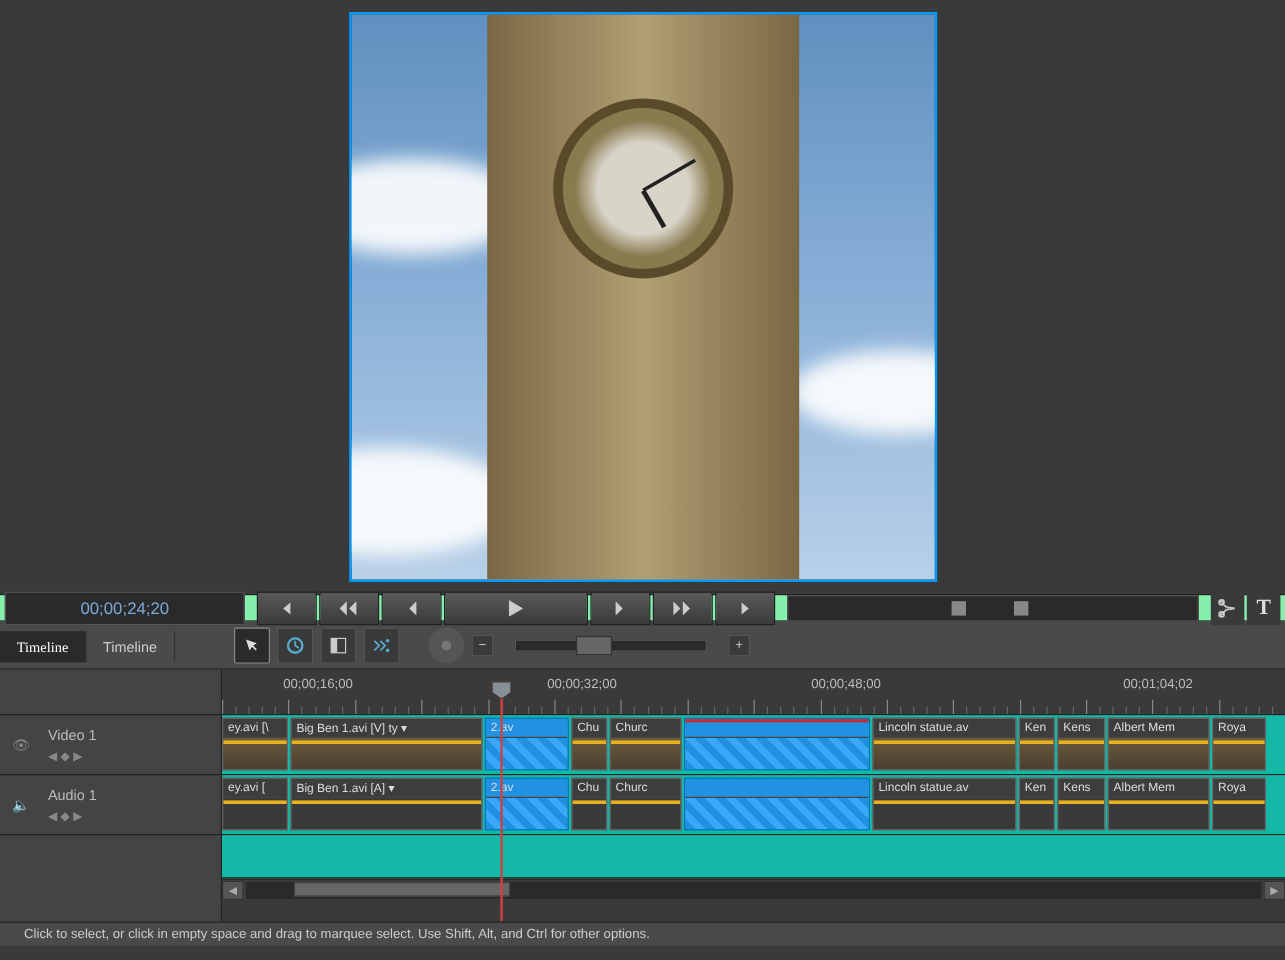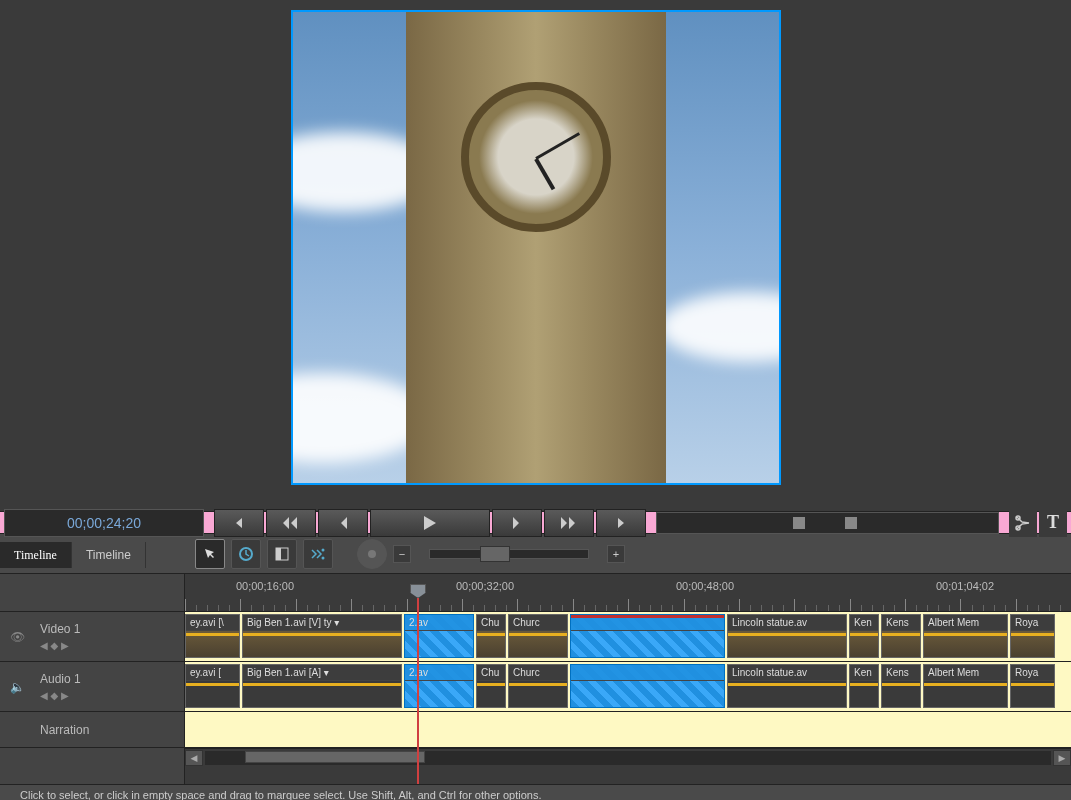--- a/index.html
+++ b/index.html
@@ -9,21 +9,21 @@
 .preview-frame { width: 490px; height: 475px; border: 2px solid #0099ff; background: linear-gradient(to bottom, #6090c0 0%, #8ab0d8 50%, #b8d0e8 100%); position: relative; overflow: hidden; }
 .tower { position: absolute; left: 50%; transform: translateX(-50%); top: 0; width: 260px; height: 100%; background: linear-gradient(to right, #7a6845 0%, #9a8960 30%, #b0a074 50%, #9a8960 70%, #7a6845 100%); }
 .clock-face { position: absolute; top: 70px; left: 50%; transform: translateX(-50%); width: 150px; height: 150px; background: radial-gradient(circle, #d8d4c8 40%, #8a7a50 60%); border-radius: 50%; border: 8px solid #5a4a2a; }
 .clock-hand1 { position: absolute; top: 50%; left: 50%; width: 50px; height: 3px; background: #222; transform-origin: left center; transform: rotate(-30deg); }
 .clock-hand2 { position: absolute; top: 50%; left: 50%; width: 35px; height: 4px; background: #222; transform-origin: left center; transform: rotate(60deg); }
 .cloud { position: absolute; background: rgba(255,255,255,0.9); border-radius: 50%; filter: blur(8px); }
 .cloud1 { width: 200px; height: 80px; left: -50px; top: 120px; }
 .cloud2 { width: 180px; height: 70px; right: -60px; top: 280px; }
 .cloud3 { width: 220px; height: 90px; left: -80px; bottom: 20px; }
 
-.transport-bar { height: 23px; background: #f9a8d4; border-top: 1px solid #222; border-bottom: 1px solid #222; display: flex; align-items: center; gap: 2px; padding: 0 4px; margin-top: 16px; }
+.transport-bar { height: 23px; background: #86efac; border-top: 1px solid #222; border-bottom: 1px solid #222; display: flex; align-items: center; gap: 2px; padding: 0 4px; }
 .time-display { width: 200px; height: 28px; background: #2a2a2a; border: 1px solid #555; display: flex; align-items: center; justify-content: center; color: #7aa8d8; font-size: 14px; margin-right: 8px; }
 .tb-btn { width: 50px; height: 28px; background: linear-gradient(to bottom, #5a5a5a, #3a3a3a); border: 1px solid #222; display: flex; align-items: center; justify-content: center; cursor: pointer; color: #ddd; }
 .tb-btn.play { width: 120px; }
 .shuttle { flex: 1; height: 22px; background: #2a2a2a; border: 1px solid #555; margin: 0 8px; position: relative; }
 .shuttle-mark { position: absolute; top: 50%; transform: translateY(-50%); width: 12px; height: 12px; background: #888; left: 50%; }
 .tool-btn { width: 28px; height: 28px; background: #3a3a3a; border: none; display: flex; align-items: center; justify-content: center; cursor: pointer; color: #ddd; font-size: 16px; }
 
 .tab-bar { height: 40px; background: #4a4a4a; border-bottom: 1px solid #222; display: flex; align-items: center; }
 .tabs { display: flex; width: 185px; height: 100%; }
 .tab { padding: 0 14px; display: flex; align-items: center; cursor: pointer; border-right: 1px solid #333; height: 26px; margin-top: 8px; font-size: 12px; }
@@ -44,21 +44,21 @@
 .nav-diamond { margin-top: 4px; font-size: 10px; color: #888; }
 
 .timeline-content { flex: 1; position: relative; overflow: hidden; }
 .ruler { height: 38px; background: #3a3a3a; border-bottom: 1px solid #222; position: relative; }
 .ruler-label { position: absolute; top: 6px; color: #bbb; font-size: 11px; transform: translateX(-50%); }
 .ruler-ticks { position: absolute; bottom: 0; left: 0; right: 0; height: 14px; display: flex; }
 .tick { flex: 1; border-left: 1px solid #666; height: 6px; align-self: flex-end; }
 .tick.major { height: 12px; border-left: 1px solid #888; }
 
 .tracks { position: relative; }
-.track-row { height: 50px; border-bottom: 1px solid #222; position: relative; background: #fef9c3; }
+.track-row { height: 50px; border-bottom: 1px solid #222; position: relative; background: #14b8a6; }
 .track-row.narration { height: 36px; }
 
 .clip { position: absolute; top: 2px; height: 44px; border: 1px solid #666; background: #555; overflow: hidden; }
 .clip-label { position: absolute; top: 0; left: 0; right: 0; height: 16px; background: rgba(60,60,60,0.95); color: #ddd; font-size: 10px; padding: 2px 4px; white-space: nowrap; overflow: hidden; border-bottom: 1px solid #444; }
 .clip-body { position: absolute; top: 16px; left: 0; right: 0; bottom: 0; background: linear-gradient(to bottom, #6a5a3a, #4a4030); }
 .yellow-bar { position: absolute; top: 18px; left: 0; right: 0; height: 3px; background: #e8b020; }
 .clip.audio .clip-body { background: #3a3a3a; }
 .clip.selected { background: repeating-linear-gradient(45deg, #2090e0, #2090e0 6px, #3aa8f8 6px, #3aa8f8 12px); border-color: #0070c0; }
 .clip.selected .clip-label { background: rgba(32,144,224,0.9); }
 .red-marker { position: absolute; top: 0; left: 0; right: 0; height: 3px; background: #c03030; }
@@ -191,23 +191,20 @@
     <div class="track-header">
       <span class="eye-icon">👁</span>
       <span>Video 1</span>
       <span class="nav-diamond">◀ ◆ ▶</span>
     </div>
     <div class="track-header">
       <span class="eye-icon">🔈</span>
       <span>Audio 1</span>
       <span class="nav-diamond">◀ ◆ ▶</span>
     </div>
-    <div class="track-header narration">
-      <span>Narration</span>
-    </div>
   </div>
 
   <div class="timeline-content">
     <div class="ruler">
       <span class="ruler-label" style="left:80px">00;00;16;00</span>
       <span class="ruler-label" style="left:300px">00;00;32;00</span>
       <span class="ruler-label" style="left:520px">00;00;48;00</span>
       <span class="ruler-label" style="left:780px">00;01;04;02</span>
       <div class="ruler-ticks" id="ruler-ticks">
           <div class="tick major"></div>

